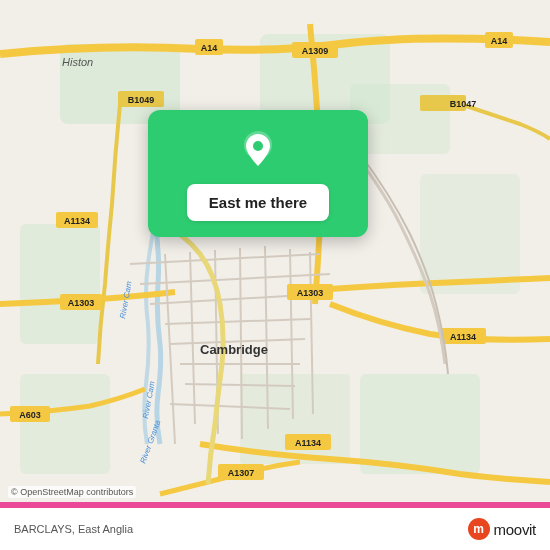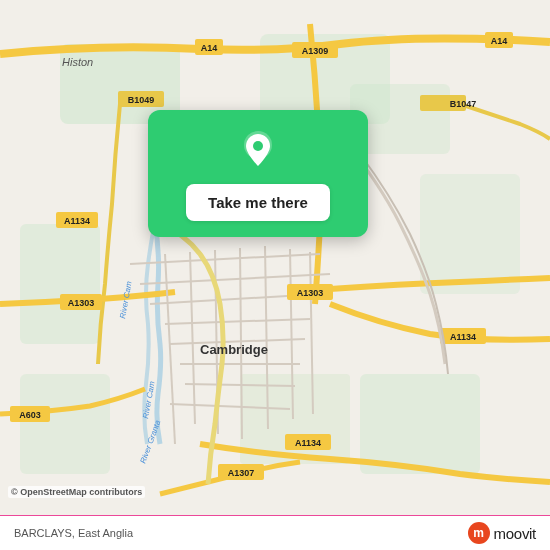--- a/index.html
+++ b/index.html
@@ -68,27 +68,27 @@
       white-space: nowrap;
       box-shadow: 0 1px 4px rgba(0,0,0,0.12);
     }
 
     
     .bottom-bar {
       position: absolute;
       bottom: 0;
       left: 0;
       right: 0;
-      height: 35px;
+      height: 48px;
       background: white;
       display: flex;
       align-items: center;
       justify-content: space-between;
       padding: 0 14px;
-      border-top: 1px solid #ec4899;
+      border-top: 6px solid #ec4899;
       z-index: 20;
     }
 
     .bottom-bar-left {
       font-size: 11px;
       color: #555;
     }
 
     .moovit-logo {
       display: flex;
@@ -120,21 +120,20 @@
     .osm-attribution {
       position: absolute;
       bottom: 52px;
       left: 8px;
       font-size: 9px;
       color: #555;
       background: rgba(255,255,255,0.75);
       padding: 1px 3px;
       border-radius: 2px;
       z-index: 15;
-      font-weight: bold;
     }
   </style>
 </head>
 <body>
 
 <div id="map-container">
   <div class="map-bg"></div>
 
   <svg class="map-svg" viewBox="0 0 550 502" xmlns="http://www.w3.org/2000/svg">
 
@@ -231,21 +230,21 @@
     <path d="M360 130 Q390 170 410 210 Q428 248 436 280 Q445 315 448 350" stroke="#c8bfb4" stroke-width="2" fill="none"></path>
   </svg>
 
   <div class="card-overlay">
 
     <svg class="map-pin-icon" viewBox="0 0 44 44" xmlns="http://www.w3.org/2000/svg">
       <circle cx="22" cy="17" r="14" fill="white" opacity="0.25"></circle>
       <path d="M22 6 C15.4 6 10 11.4 10 18 C10 26 22 38 22 38 C22 38 34 26 34 18 C34 11.4 28.6 6 22 6Z" fill="white"></path>
       <circle cx="22" cy="18" r="5" fill="#2ecc71"></circle>
     </svg>
-    <button class="take-me-there-btn">Take me there</button>
+    <button class="take-me-there-btn">East me there</button>
   </div>
 
   <div class="osm-attribution">
     <span>© OpenStreetMap contributors</span>
   </div>
 
   <div class="bottom-bar">
     <span class="bottom-bar-left">BARCLAYS, East Anglia</span>
     <div class="moovit-logo">
       <div class="moovit-m">

